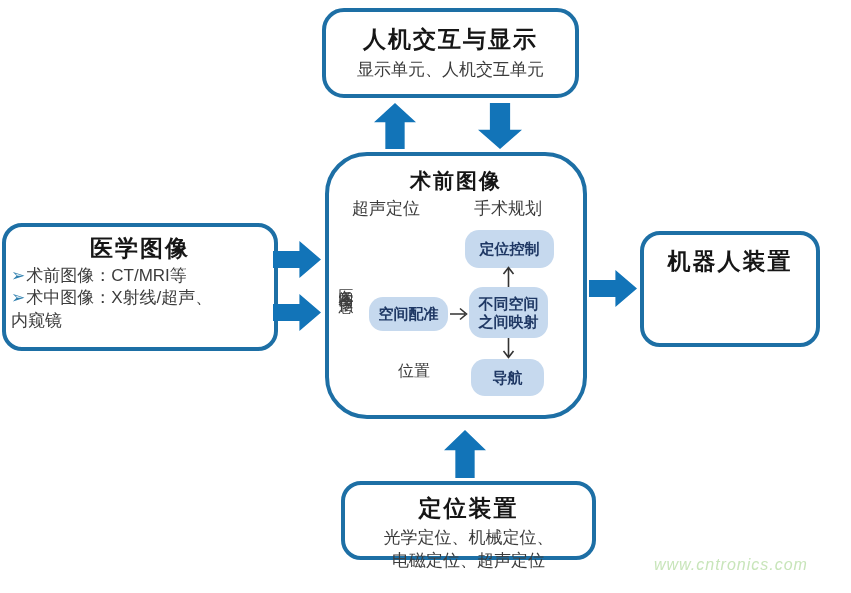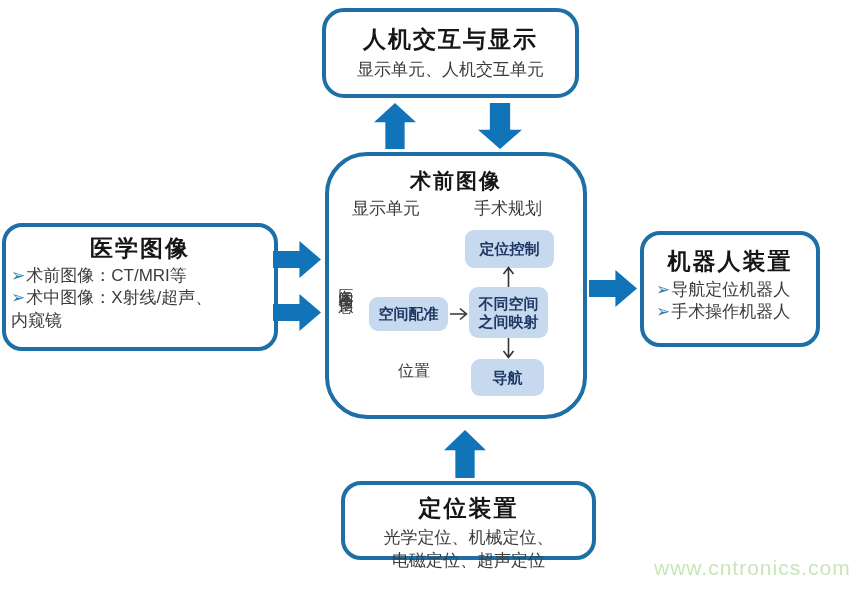--- a/index.html
+++ b/index.html
@@ -46,21 +46,21 @@
   .bullet { color: var(--bullet); margin-right: 1px; }
   .pre { white-space: pre-line; }
   .block-arrow { position: absolute; background: var(--block-arrow); }
   .arr-up   { clip-path: polygon(50% 0%, 100% 42%, 73% 42%, 73% 100%, 27% 100%, 27% 42%, 0% 42%); }
   .arr-down { clip-path: polygon(50% 100%, 100% 58%, 73% 58%, 73% 0%, 27% 0%, 27% 58%, 0% 58%); }
   .arr-right{ clip-path: polygon(0% 27%, 55% 27%, 55% 0%, 100% 50%, 55% 100%, 55% 73%, 0% 73%); }
   .node {
     position: absolute;
     box-sizing: border-box;
     background: var(--node-fill);
-    border-radius: 9px;
+    border-radius: 14px;
     color: var(--node-text);
     font-weight: bold;
     font-size: 15px;
     display: flex;
     align-items: center;
     justify-content: center;
     text-align: center;
     line-height: 1.2;
   }
   .small-label { position: absolute; font-size: 17px; color: var(--body-text); }
@@ -70,23 +70,24 @@
     text-orientation: upright;
     font-size: 15px;
     color: var(--body-text);
     letter-spacing: 2px;
   }
   .thin-arrow { position: absolute; color: var(--thin-arrow); }
   .watermark {
     position: absolute;
     left: 654px;
     top: 556px;
-    font-size: 21px;
+    font-size: 16px;
     color: var(--watermark);
     letter-spacing: 1px;
+    font-style: italic;
   }
 </style>
 </head>
 <body>
 
 <div id="stage">
 
   <div class="rbox" style="left:322px; top:8px; width:257px; height:90px;">
     <div class="box-title" style="margin-top:12px;">人机交互与显示</div>
     <div class="box-sub" style="margin-top:3px;">显示单元、人机交互单元</div>
@@ -104,21 +105,21 @@
     </div>
   </div>
 
   <div class="block-arrow arr-right" style="left:273px; top:241px; width:48px; height:37px;"></div>
   <div class="block-arrow arr-right" style="left:273px; top:294px; width:48px; height:37px;"></div>
 
   <div class="rbox" style="left:325px; top:152px; width:262px; height:267px; border-radius:42px;">
     <div class="box-title" style="margin-top:11px; font-size:21px;">术前图像</div>
   </div>
 
-  <div class="small-label" style="left:352px; top:197px;">显示单元</div>
+  <div class="small-label" style="left:352px; top:197px;">超声定位</div>
   <div class="small-label" style="left:474px; top:197px;">手术规划</div>
 
   <div class="vertical-label" style="left:336px; top:277px; height:112px;">医学图像信息</div>
   <div class="small-label" style="left:398px; top:361px; font-size:16px;">位置</div>
 
   <div class="node" style="left:465px; top:230px; width:89px; height:38px;">定位控制</div>
   <div class="node" style="left:369px; top:297px; width:79px; height:34px;">空间配准</div>
   <div class="node pre" style="left:469px; top:287px; width:79px; height:51px;">不同空间
 之间映射</div>
   <div class="node" style="left:471px; top:359px; width:73px; height:37px;">导航</div>
@@ -130,24 +131,20 @@
     <path d="M1 10 L16 10 M11 4.5 L17.5 10 L11 15.5" fill="none" stroke="currentColor" stroke-width="1.6"></path>
   </svg>
   <svg class="thin-arrow" style="left:500px; top:338px;" width="17" height="22" viewBox="0 0 17 22">
     <path d="M8.5 0 L8.5 18 M3.5 13 L8.5 19.5 L13.5 13" fill="none" stroke="currentColor" stroke-width="1.6"></path>
   </svg>
 
   <div class="block-arrow arr-right" style="left:589px; top:270px; width:48px; height:37px;"></div>
 
   <div class="rbox" style="left:640px; top:231px; width:180px; height:116px; border-radius:20px;">
     <div class="box-title" style="margin-top:11px;">机器人装置</div>
-    <div style="padding:2px 0 0 12px;">
-      <div class="item-row"><span class="bullet">➢</span><span>导航定位机器人</span></div>
-      <div class="item-row"><span class="bullet">➢</span><span>手术操作机器人</span></div>
-    </div>
   </div>
 
   <div class="block-arrow arr-up" style="left:444px; top:430px; width:42px; height:48px;"></div>
 
   <div class="rbox" style="left:341px; top:481px; width:255px; height:79px; border-radius:20px;">
     <div class="box-title" style="margin-top:8px;">定位装置</div>
     <div class="box-sub" style="margin-top:2px;">光学定位、机械定位、</div>
     <div class="box-sub">电磁定位、超声定位</div>
   </div>
 

